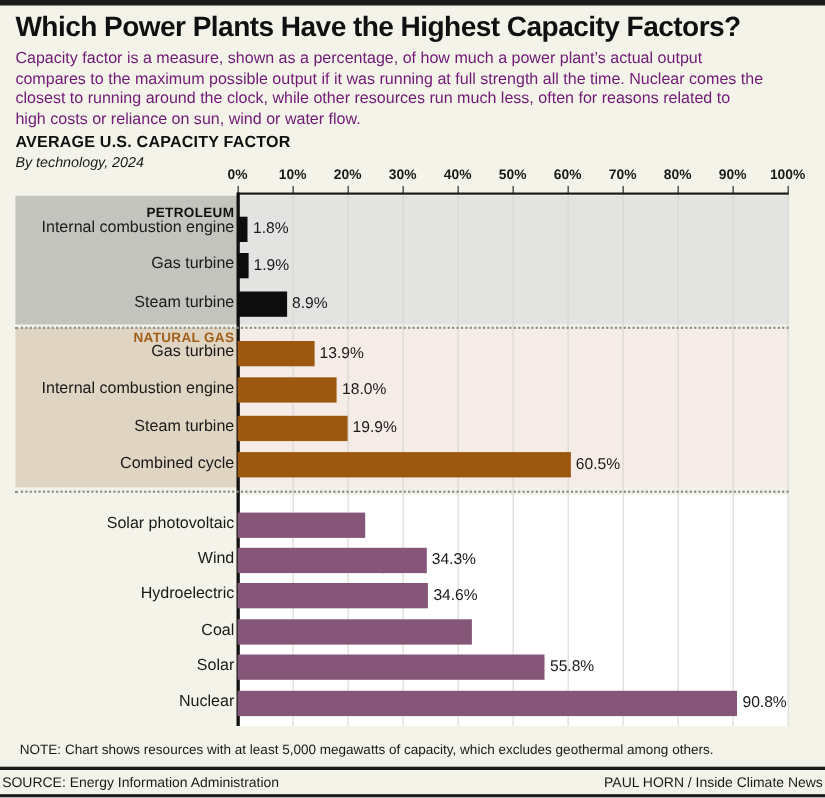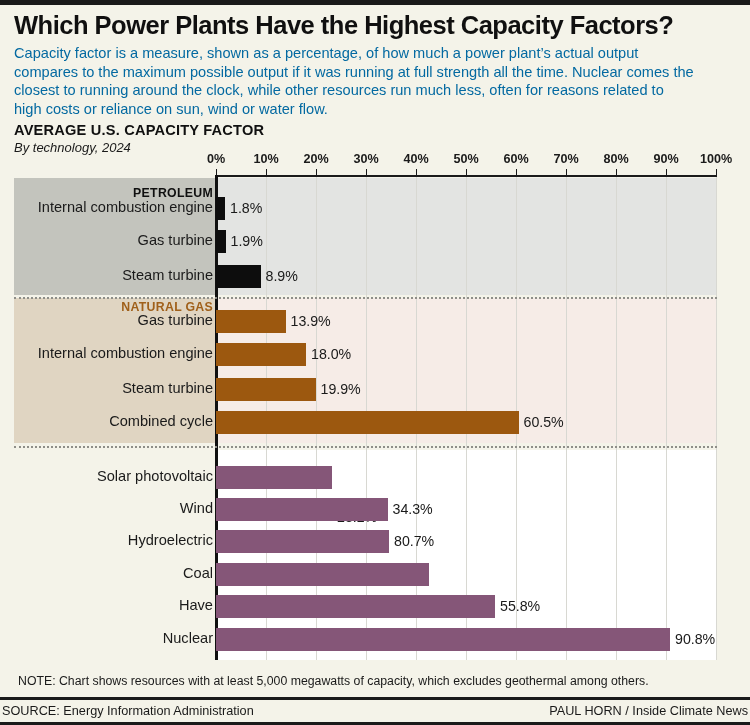--- a/index.html
+++ b/index.html
@@ -21,21 +21,21 @@
     position: absolute; left: 0; top: 0;
     width: 750px; height: 5px; background: #1a1a1a;
   }
   .headline {
     position: absolute; left: 14px; top: 10px; width: 726px;
     font-size: 25.5px; font-weight: bold; letter-spacing: -0.5px;
     line-height: 30px; color: #101010;
   }
   .deck {
     position: absolute; left: 14px; top: 44px; width: 680px;
-    font-size: 14.6px; line-height: 18.6px; color: #0369a1;
+    font-size: 14.6px; line-height: 18.6px; color: #701a75;
   }
   .sub-title {
     position: absolute; left: 14px; top: 122px;
     font-size: 14.6px; font-weight: bold; letter-spacing: 0.2px;
     color: #101010;
   }
   .sub-sub {
     position: absolute; left: 14px; top: 140px;
     font-size: 13px; font-style: italic; color: #1a1a1a;
   }
@@ -205,26 +205,26 @@
       <div class="cat-label" style="left: 3px; top: 413px;">Combined cycle</div>
       <div class="val-label" style="left: 523.5px; top: 414px;">60.5%</div>
       <div class="bar other" style="left: 216px; top: 466px; width: 116px; height: 23px; background: rgb(133, 86, 120);"></div>
       <div class="cat-label" style="left: 3px; top: 468px;">Solar photovoltaic</div>
       <div class="val-label" style="left: 337px; top: 469px; margin-top: 40px;">23.2%</div>
       <div class="bar other" style="left: 216px; top: 498px; width: 171.5px; height: 23px; background: rgb(133, 86, 120);"></div>
       <div class="cat-label" style="left: 3px; top: 500px;">Wind</div>
       <div class="val-label" style="left: 392.5px; top: 501px;">34.3%</div>
       <div class="bar other" style="left: 216px; top: 530px; width: 173px; height: 23px; background: rgb(133, 86, 120);"></div>
       <div class="cat-label" style="left: 3px; top: 532px;">Hydroelectric</div>
-      <div class="val-label" style="left: 394px; top: 533px;">80.7%</div>
+      <div class="val-label" style="left: 394px; top: 533px;">34.6%</div>
       <div class="bar other" style="left: 216px; top: 563px; width: 213px; height: 23px; background: rgb(133, 86, 120);"></div>
       <div class="cat-label" style="left: 3px; top: 565px;">Coal</div>
       <div class="val-label" style="left: 434px; top: 566px; margin-top: 28px;">42.6%</div>
       <div class="bar other" style="left: 216px; top: 595px; width: 279px; height: 23px; background: rgb(133, 86, 120);"></div>
-      <div class="cat-label" style="left: 3px; top: 597px;">Have</div>
+      <div class="cat-label" style="left: 3px; top: 597px;">Solar</div>
       <div class="val-label" style="left: 500px; top: 598px;">55.8%</div>
       <div class="bar other" style="left: 216px; top: 628px; width: 454px; height: 23px; background: rgb(133, 86, 120);"></div>
       <div class="cat-label" style="left: 3px; top: 630px;">Nuclear</div>
       <div class="val-label" style="left: 675px; top: 631px; text-align: center;">90.8%</div>
       <div class="grp-label gas" style="left: 3px; top: 300px;">NATURAL GAS</div>
       <div class="grp-label petroleum" style="left: 3px; top: 186px;">PETROLEUM</div>
     </div>
 
   <div class="note">NOTE: Chart shows resources with at least 5,000 megawatts of capacity, which excludes geothermal among others.</div>
   <div class="footer-rule"></div>

